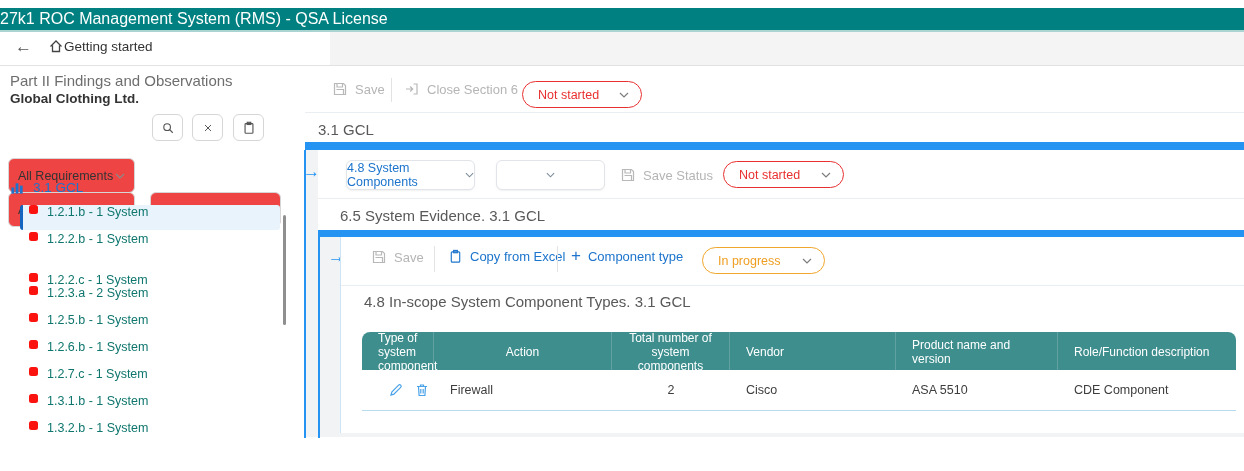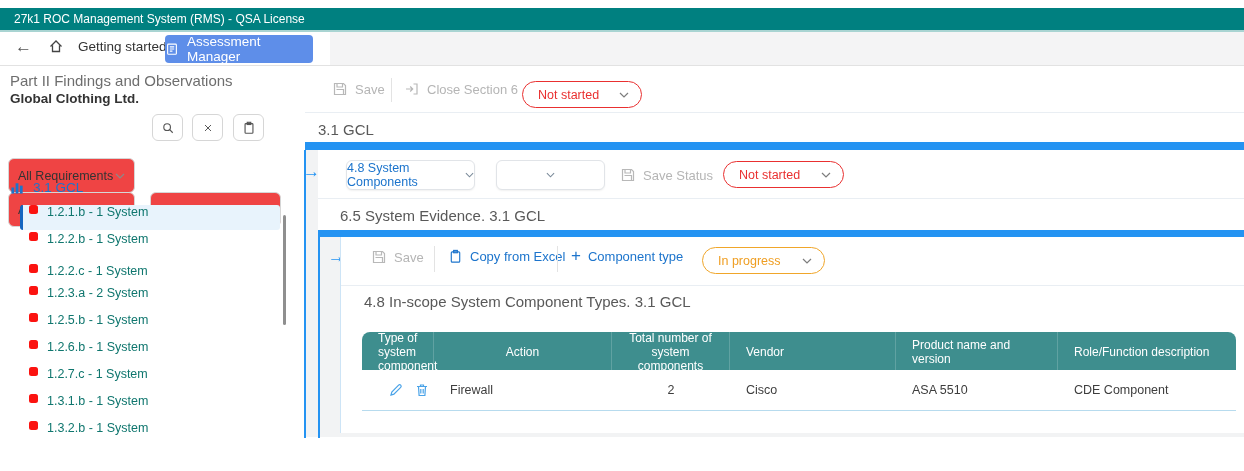--- a/index.html
+++ b/index.html
@@ -2,26 +2,26 @@
 <html><head>
 <meta charset="utf-8">
 <style>
   * { margin:0; padding:0; box-sizing:border-box; }
   html,body { background:#fff; }
   body { font-family:"Liberation Sans","DejaVu Sans",sans-serif; }
   #app { position:relative; width:1244px; height:471px; background:#fff; overflow:hidden; }
 
   
   .titlebar { position:absolute; left:0; top:8px; width:1244px; height:22px; background:#008080;
-              color:#fff; font-size:12px; line-height:22px; padding-left:14px; }
+              color:#fff; font-size:16px; line-height:22px; }
   .titlebar-underline { position:absolute; left:0; top:30px; width:1244px; height:2px; background:#a9d4d2; }
   .navbar { position:absolute; left:0; top:32px; width:1244px; height:34px; background:#f4f4f5; border-bottom:1px solid #e2e2e2; }
   .navbar-white { position:absolute; left:0; top:0; width:330px; height:33px; background:#fff; }
   .back-arrow { position:absolute; left:15px; top:5px; font-size:17px; color:#555; cursor:pointer; }
-  .getting-started { position:absolute; left:48px; top:6px; display:flex; align-items:center; gap:14px;
+  .getting-started { position:absolute; left:48px; top:6px; display:flex; align-items:center; gap:0;
                      color:#333; font-size:13.5px; cursor:pointer; }
   .getting-started .ico { color:#444; display:flex; }
   .am-btn { position:absolute; left:165px; top:3px; width:148px; height:28px; background:#5e8ee9; border-radius:4px;
             color:#fff; font-size:13.5px; display:flex; align-items:center; justify-content:center; gap:8px; cursor:pointer; }
 
   
   .sidebar { position:absolute; left:0; top:66px; width:304px; height:371px; background:#fff; }
   .sb-title { position:absolute; left:10px; top:6px; font-size:15px; color:#6e6e6e; }
   .sb-company { position:absolute; left:10px; top:25px; font-size:13.5px; font-weight:bold; color:#333; }
   .dd { position:absolute; height:35px; border:1px solid #d6d6d6; border-radius:6px; background:#ef4444;
@@ -102,29 +102,20 @@
     </div>
     <div class="getting-started">
       <span class="ico">
         <svg width="16" height="16" viewBox="0 0 16 16" fill="none" stroke="currentColor" stroke-width="1.3">
             <path d="M2.5 8.5L8 3l5.5 5.5"></path>
             <path d="M4.5 7.2v6.3h7V7.2"></path>
           </svg>
       </span>
       <span>Getting started</span>
     </div>
-    <div class="am-btn">
-      <span>
-        <svg width="14" height="14" viewBox="0 0 16 16" fill="none" stroke="#fff" stroke-width="1.3">
-            <rect x="3" y="2.5" width="10" height="11.5" rx="1"></rect>
-            <path d="M5.5 5.5h5M5.5 8h5M5.5 10.5h3"></path>
-          </svg>
-      </span>
-      <span>Assessment Manager</span>
-    </div>
   </div>
 
   <div class="sidebar">
     <div class="sb-title">Part II Findings and Observations</div>
     <div class="sb-company">Global Clothing Ltd.</div>
 
     <div class="dd" style="left:8px; top:48px; width:127px;">
       <span class="lbl">All Requirements</span>
       <span>
           <svg width="10" height="6" viewBox="0 0 10 6" fill="none" stroke="#8a8a8a" stroke-width="1.2">
@@ -186,21 +177,21 @@
 
     <div class="sb-list">
       <div class="sb-item selected" style="top:3px;">
           <span class="red-dot"></span>
           <span>1.2.1.b - 1 System</span>
         </div>
       <div class="sb-item" style="top:30px;">
           <span class="red-dot"></span>
           <span>1.2.2.b - 1 System</span>
         </div>
-      <div class="sb-item" style="top:62px;">
+      <div class="sb-item" style="top:71px;">
           <span class="red-dot"></span>
           <span>1.2.2.c - 1 System</span>
         </div>
       <div class="sb-item" style="top:84px;">
           <span class="red-dot"></span>
           <span>1.2.3.a - 2 System</span>
         </div>
       <div class="sb-item" style="top:111px;">
           <span class="red-dot"></span>
           <span>1.2.5.b - 1 System</span>

